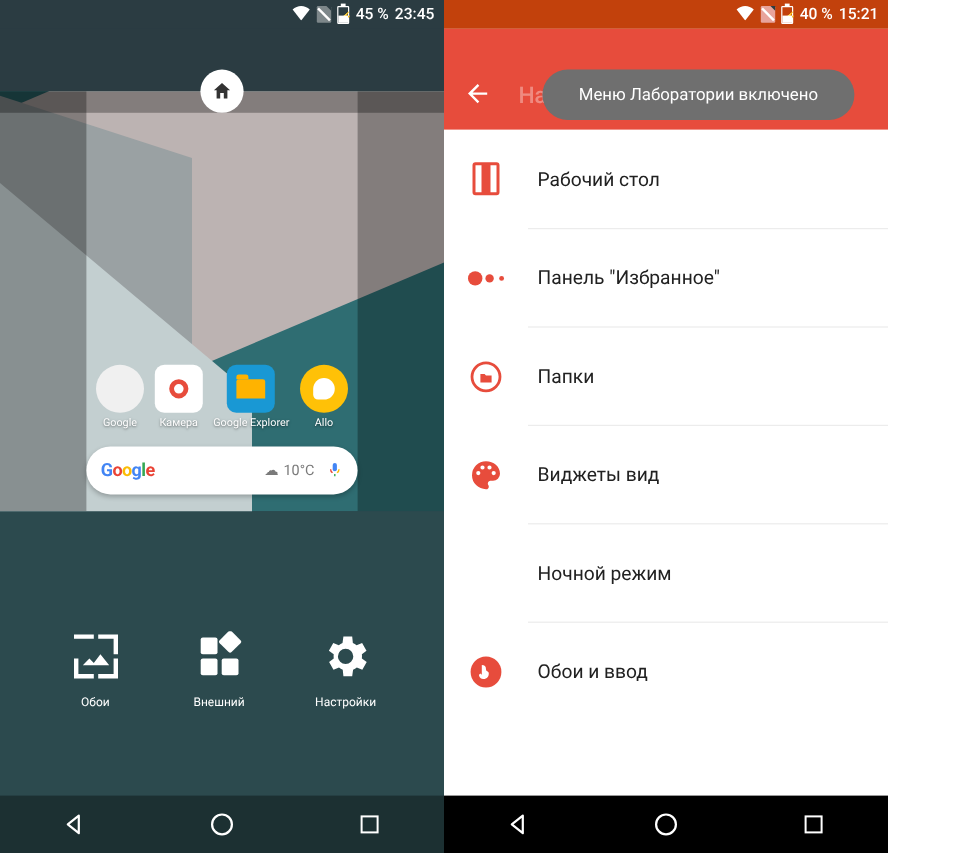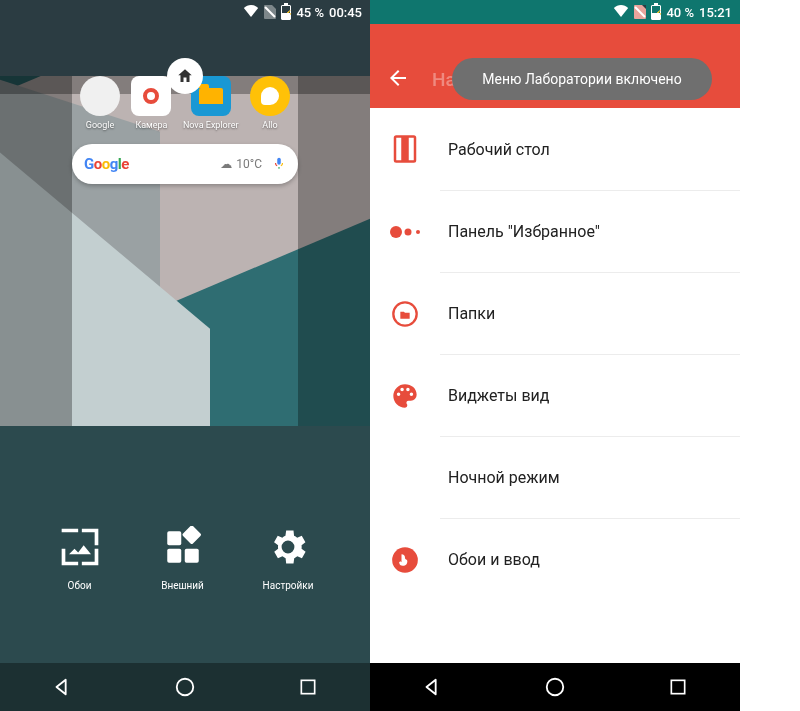--- a/index.html
+++ b/index.html
@@ -23,21 +23,21 @@
   .home-circle{width:36px;height:36px;border-radius:50%;background:#fff;display:flex;align-items:center;justify-content:center;margin-bottom:-18px;z-index:3;position:relative}
   
   .wallpaper{position:relative;height:350px;overflow:hidden}
   .wp-bg{position:absolute;inset:0;background:#2f6d72}
   .wp-band1{position:absolute;top:-50px;left:-50px;right:-50px;height:260px;background:#bcb3b2;transform:rotate(-23deg)}
   .wp-band2{position:absolute;top:20px;left:-60px;width:220px;height:250px;background:#9aa1a3;transform:skewY(18deg)}
   .wp-band3{position:absolute;left:-130px;top:110px;width:340px;height:290px;background:#c3cfd0;transform:skewY(40deg)}
   .panes{position:absolute;inset:0;display:flex;justify-content:space-between}
   .pane{width:72px;background:rgba(0,0,0,.30)}
   .shade-top{position:absolute;top:0;left:0;right:0;height:18px;background:rgba(0,0,0,.30)}
-  .home-content{position:absolute;left:72px;right:72px;top:0;bottom:0;display:flex;flex-direction:column;justify-content:flex-start;align-items:center;padding-bottom:14px}
+  .home-content{position:absolute;left:72px;right:72px;top:0;bottom:0;display:flex;flex-direction:column;justify-content:flex-end;align-items:center;padding-bottom:14px}
   .app-row{display:flex;justify-content:space-between;width:100%;padding:0 8px}
   .app{display:flex;flex-direction:column;align-items:center;gap:4px}
   .app-ic{width:40px;height:40px;border-radius:8px;display:flex;align-items:center;justify-content:center;font-size:14px;font-weight:700;position:relative;overflow:hidden}
   .app-lbl{color:#fff;font-size:9px;text-shadow:0 1px 2px rgba(0,0,0,.5)}
   .search-pill{margin-top:14px;width:100%;height:40px;background:#fff;border-radius:20px;display:flex;align-items:center;padding:0 12px;gap:10px;box-shadow:0 2px 4px rgba(0,0,0,.25)}
   .glogo{font-weight:700;font-size:15px;letter-spacing:-.5px}
   .temp{color:#7a7a7a;font-size:12px;margin-left:auto;display:flex;align-items:center;gap:4px}
   .mic{width:14px;height:14px}
   
   .actions{position:absolute;left:0;right:0;bottom:48px;top:452px;display:flex;justify-content:space-around;align-items:center;padding:0 28px}
@@ -76,21 +76,21 @@
       <span><svg width="16" height="13" viewBox="0 0 24 20" fill="#fff">
             <path d="M12 20L1 6c6-6 16-6 22 0L12 20z"></path>
           </svg></span>
       <span class="sim" style="background:#7d878a"></span>
       <span class="batt">
           <span class="battsvg">
             <span class="bolt">⚡</span>
           </span>
         </span>
       <span>45 %</span>
-      <span>00:45</span>
+      <span>23:45</span>
     </div>
 
     <div class="shaded-top" style="padding-top:24px">
       <div class="home-circle">
         <svg width="18" height="18" viewBox="0 0 24 24" fill="#333">
             <path d="M12 3l9 8h-3v9h-4v-6h-4v6H6v-9H3l9-8z"></path>
           </svg>
       </div>
     </div>
 
@@ -121,21 +121,21 @@
               <div style="width:16px;height:16px;border-radius:50%;border:4px solid #e74c3c"></div>
             </div>
             <span class="app-lbl">Камера</span>
           </div>
           <div class="app">
             <div class="app-ic" style="background:#1998d4">
               <div style="width:24px;height:16px;background:#ffb300;border-radius:2px 2px 0 0;position:relative">
                 <div style="position:absolute;width:10px;height:4px;background:#ffb300;top:-4px;border-radius:2px 2px 0 0"></div>
               </div>
             </div>
-            <span class="app-lbl">Nova Explorer</span>
+            <span class="app-lbl">Google Explorer</span>
           </div>
           <div class="app">
             <div class="app-ic" style="background:#ffc107;border-radius:50%">
               <div style="width:18px;height:18px;background:#fff;border-radius:50% 50% 50% 4px"></div>
             </div>
             <span class="app-lbl">Allo</span>
           </div>
         </div>
 
         <div class="search-pill">
@@ -202,21 +202,21 @@
         </span>
       <span class="nav-btn">
           <svg width="20" height="20" viewBox="0 0 24 24" fill="none" stroke="#fff" stroke-width="2">
             <rect x="4" y="4" width="16" height="16"></rect>
           </svg>
         </span>
     </div>
   </div>
 
   <div class="screen right">
-    <div class="status" style="background:#0f766e;color:#fff">
+    <div class="status" style="background:#c2410c;color:#fff">
       <span><svg width="16" height="13" viewBox="0 0 24 20" fill="#fff">
             <path d="M12 20L1 6c6-6 16-6 22 0L12 20z"></path>
           </svg></span>
       <span class="sim" style="background:#e8a49c"></span>
       <span class="batt">
           <span class="battsvg">
             <span class="bolt">⚡</span>
           </span>
         </span>
       <span>40 %</span>

